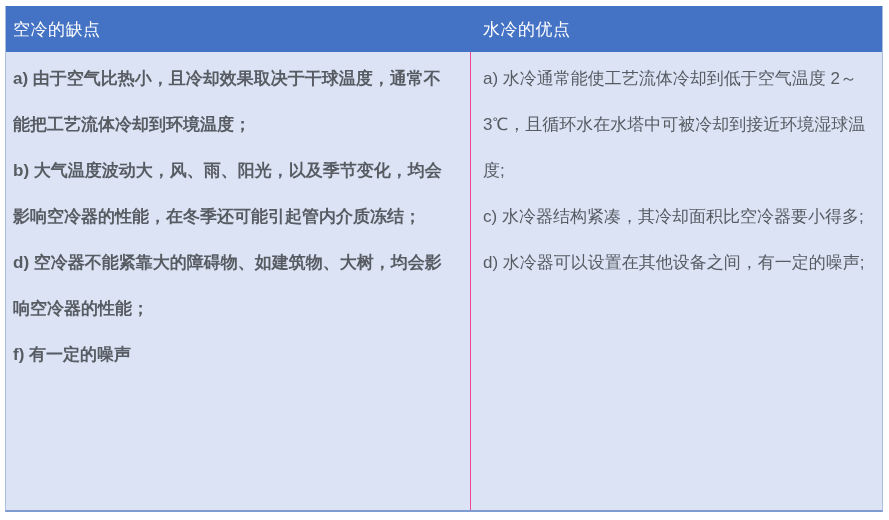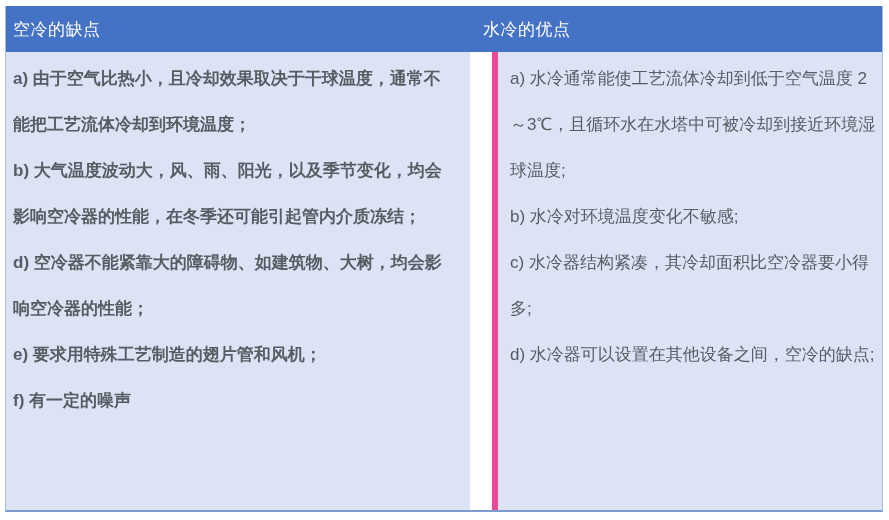--- a/index.html
+++ b/index.html
@@ -44,47 +44,44 @@
     padding: 4px 10px 6px 7px;
     box-sizing: border-box;
     overflow: hidden;
   }
   .col-body.left {
     font-weight: bold;
     padding-right: 14px;
   }
   .col-body.right {
     font-weight: normal;
-    border-left: 6px solid #ec4899;
+    border-left: 1px solid #ec4899;
     padding-left: 12px;
     padding-right: 0;
-    margin-left: 22px;
   }
   .col-body p {
     margin: 0;
     padding: 0;
   }
 </style>
 </head>
 <body>
 
 <div class="comparison-table">
 
   <div class="col-header left">空冷的缺点</div>
 
   <div class="col-header right">水冷的优点</div>
 
   <div class="col-body left">
     <p>a) 由于空气比热小，且冷却效果取决于干球温度，通常不能把工艺流体冷却到环境温度；</p>
     <p>b) 大气温度波动大，风、雨、阳光，以及季节变化，均会影响空冷器的性能，在冬季还可能引起管内介质冻结；</p>
     <p>d) 空冷器不能紧靠大的障碍物、如建筑物、大树，均会影响空冷器的性能；</p>
-    <p>e) 要求用特殊工艺制造的翅片管和风机；</p>
     <p>f) 有一定的噪声</p>
   </div>
 
   <div class="col-body right">
     <p>a) 水冷通常能使工艺流体冷却到低于空气温度 2～3℃，且循环水在水塔中可被冷却到接近环境湿球温度;</p>
-    <p>b) 水冷对环境温度变化不敏感;</p>
     <p>c) 水冷器结构紧凑，其冷却面积比空冷器要小得多;</p>
-    <p>d) 水冷器可以设置在其他设备之间，空冷的缺点;</p>
+    <p>d) 水冷器可以设置在其他设备之间，有一定的噪声;</p>
   </div>
 
 </div>
 
 </body></html>

